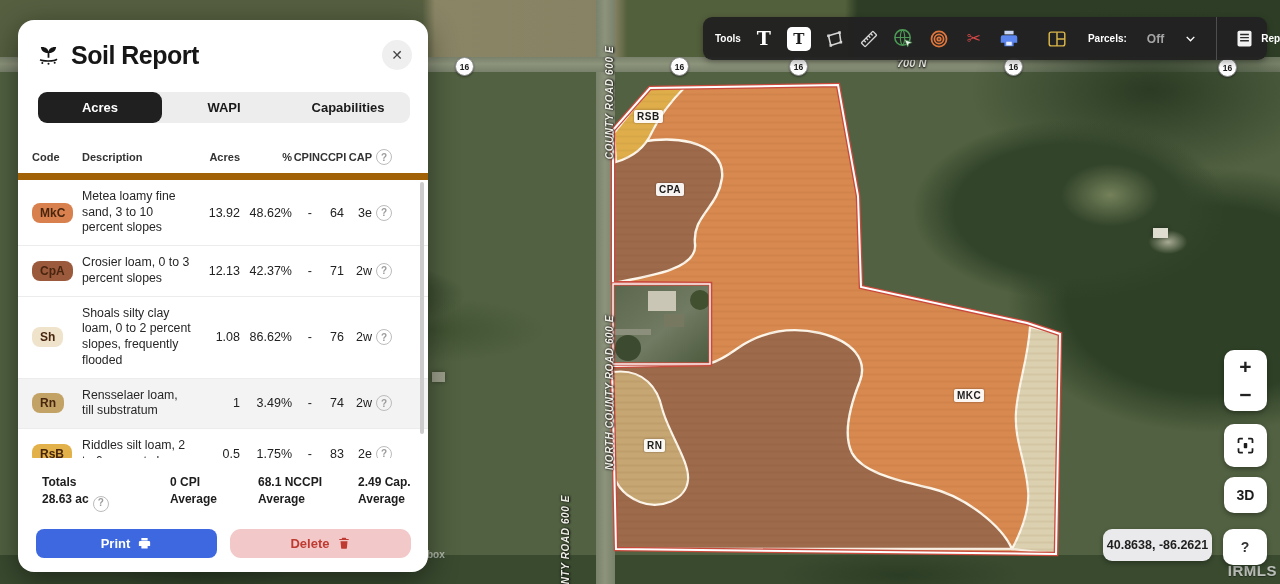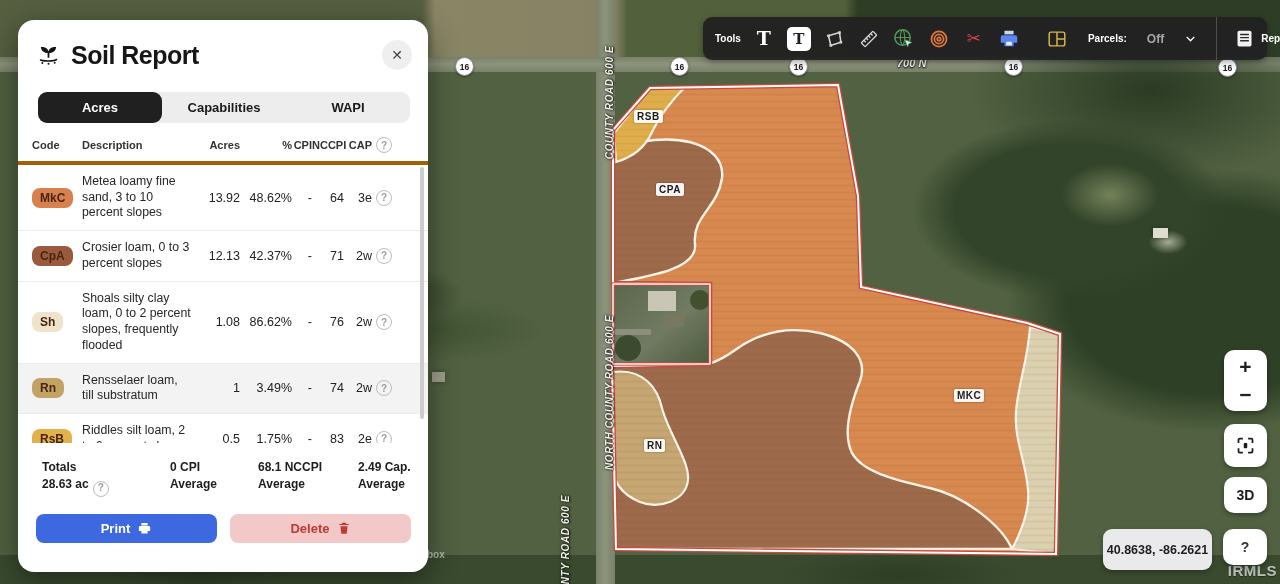--- a/index.html
+++ b/index.html
@@ -67,37 +67,37 @@
   
   .ctl{position:absolute;z-index:5;background:#fff;border-radius:10px;
     box-shadow:0 2px 5px rgba(0,0,0,.35);display:flex;align-items:center;justify-content:center;
     color:#1c1c1c;font-weight:bold;cursor:pointer;}
   .zoomctl{left:1224px;top:350px;width:43px;height:61px;flex-direction:column;justify-content:space-between;
     padding:6px 0;box-sizing:border-box;}
   .zoomctl span{font-size:21px;line-height:1;color:#222;}
   .fsbtn{left:1224px;top:424px;width:43px;height:43px;}
   .btn3d{left:1224px;top:477px;width:43px;height:36px;font-size:14px;}
   .helpbtn{left:1223px;top:529px;width:44px;height:36px;font-size:14px;color:#333;}
-  .coords{position:absolute;z-index:5;left:1103px;top:529px;width:109px;height:41px;background:#eaeaec;
+  .coords{position:absolute;z-index:5;left:1103px;top:529px;width:109px;height:32px;background:#eaeaec;
     border-radius:9px;display:flex;align-items:center;justify-content:center;font-size:12.5px;
     font-weight:bold;color:#1f1f1f;box-shadow:0 2px 5px rgba(0,0,0,.3);}
 
   
   .modal{position:absolute;z-index:10;left:18px;top:20px;width:410px;height:552px;background:#fff;
     border-radius:16px;box-shadow:0 8px 30px rgba(0,0,0,.45);box-sizing:border-box;}
   .m-head{display:flex;align-items:center;gap:9px;padding:20px 16px 0 17px;}
   .m-title{font-size:25px;font-weight:800;color:#161616;letter-spacing:-.5px;flex:1;}
   .m-close{width:30px;height:30px;border-radius:50%;background:#efefef;border:none;display:flex;
     align-items:center;justify-content:center;font-size:14px;color:#444;cursor:pointer;}
   .tabs{margin:22px 18px 0 20px;background:#ededed;border-radius:9px;display:flex;height:31px;}
   .tab{flex:1;display:flex;align-items:center;justify-content:center;font-size:13px;font-weight:bold;
     color:#1a1a1a;border-radius:9px;cursor:pointer;}
   .tab.active{background:#202020;color:#fff;}
   .grid{display:grid;grid-template-columns:50px 116px 42px 52px 20px 32px 28px 24px;align-items:center;}
-  .thead{padding:14px 0 8px 14px;font-size:11px;font-weight:bold;color:#333;border-bottom:4px solid #a16207;}
+  .thead{padding:14px 0 8px 14px;font-size:11px;font-weight:bold;color:#333;border-bottom:7px solid #a16207;margin-top:12px;}
   .thead .r{text-align:right;}
   .rows{height:278px;overflow:hidden;position:relative;}
   .soil-row{padding:9px 0 9px 14px;border-bottom:1px solid #ececec;}
   .soil-row.hl{background:#f3f3f3;}
   .badge{justify-self:start;border-radius:8px;padding:3px 8px;font-size:12px;font-weight:bold;color:#47250f;}
   .desc{font-size:12.3px;color:#272727;line-height:1.28;padding-right:6px;}
   .num{font-size:12.5px;color:#222;text-align:right;}
   .qm{width:16px;height:16px;border-radius:50%;border:1.4px solid #bcbcbc;color:#9c9c9c;font-size:10px;
     font-weight:bold;display:flex;align-items:center;justify-content:center;justify-self:center;box-sizing:border-box;}
   .qm.inline{display:inline-flex;vertical-align:-3px;margin-left:4px;}
@@ -274,22 +274,22 @@
         <circle cx="17.5" cy="18.4" r=".9"></circle>
     </svg>
     <span class="m-title">Soil Report</span>
     <button class="m-close">
         <span>✕</span>
       </button>
   </div>
 
   <div class="tabs">
     <div class="tab active">Acres</div>
+    <div class="tab">WAPI</div>
     <div class="tab">Capabilities</div>
-    <div class="tab">WAPI</div>
   </div>
 
   <div class="grid thead">
     <span>Code</span>
     <span>Description</span>
     <span class="r">Acres</span>
     <span class="r">%</span>
     <span class="r">CPI</span>
     <span class="r">NCCPI</span>
     <span class="r">CAP</span>
@@ -369,20 +369,20 @@
     </span>
   </div>
 
   <div class="m-btns">
     <button class="mbtn print" style="background: rgb(61, 104, 224);">
       <span>Print</span>
       <svg width="15" height="15" viewBox="0 0 24 24" fill="#fff">
         <path d="M7 3h10v4H7V3zm-2 5h14a2 2 0 0 1 2 2v6h-4v4H7v-4H3v-6a2 2 0 0 1 2-2zm4 8h6v3H9v-3z"></path>
       </svg>
     </button>
-    <button class="mbtn del" style="color: rgb(191, 58, 49); background: rgb(242, 200, 200);">
+    <button class="mbtn del" style="color: rgb(191, 58, 49); background: rgb(242, 200, 200); border-radius: 11px;">
       <span>Delete</span>
       <svg width="14" height="14" viewBox="0 0 24 24" fill="#bf3a31">
         <path d="M9 3h6l1 2h4v2H4V5h4l1-2zm-3 6h12l-1 11a2 2 0 0 1-2 2H9a2 2 0 0 1-2-2L6 9z"></path>
       </svg>
     </button>
   </div>
 </div>
 
 </body></html>

